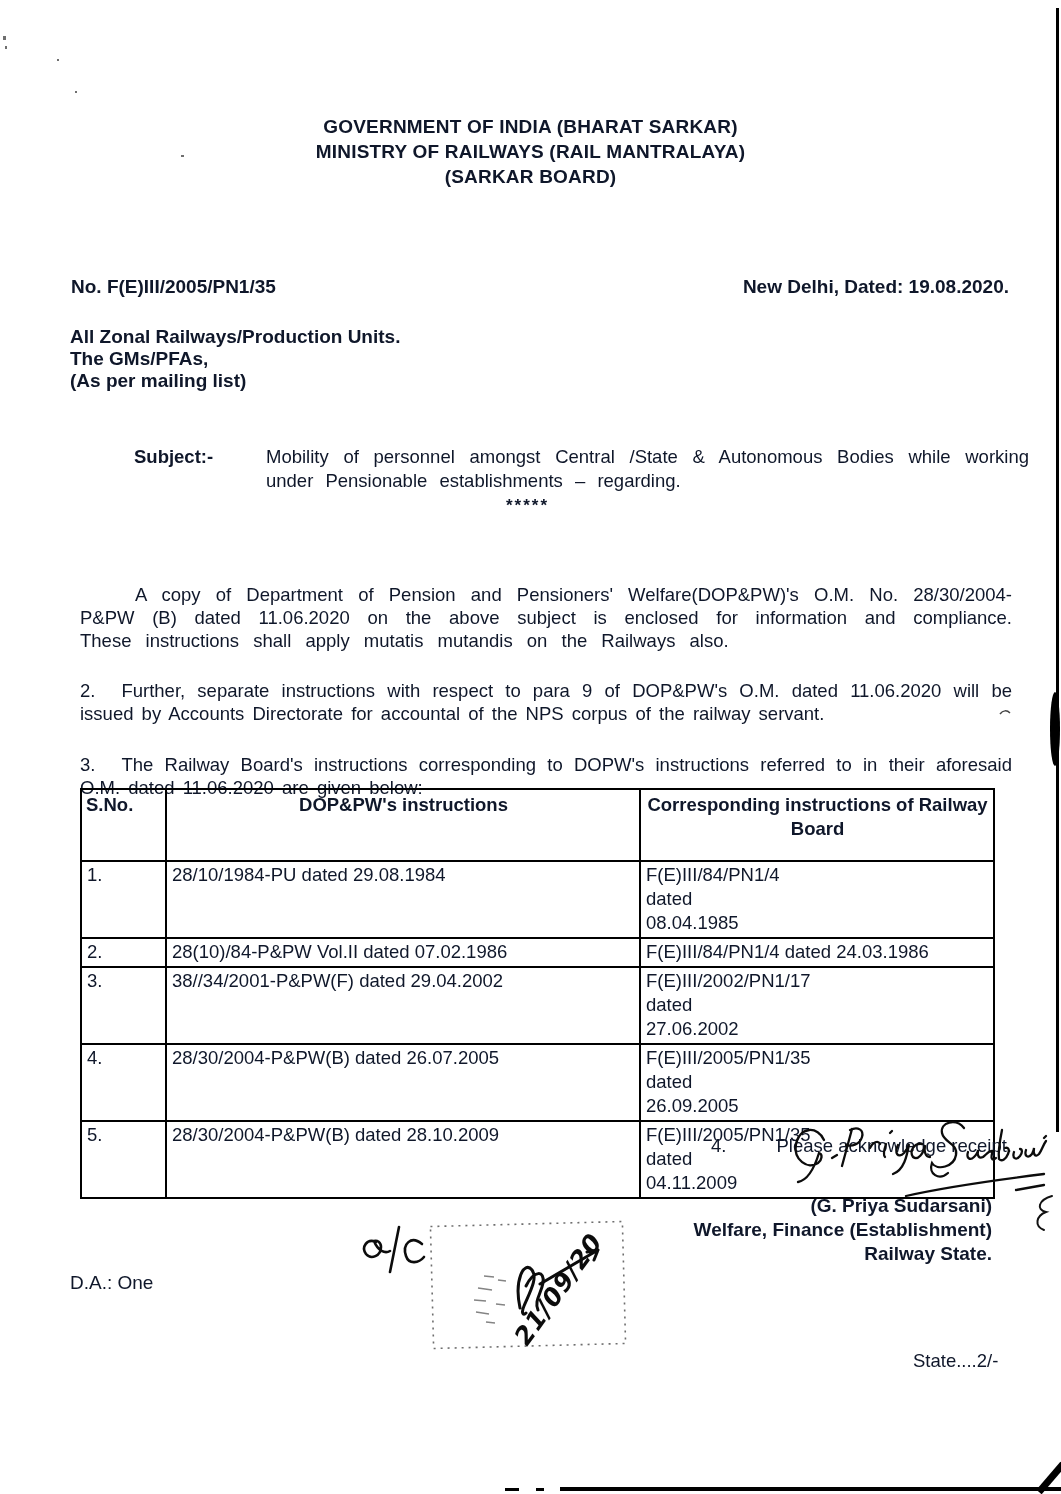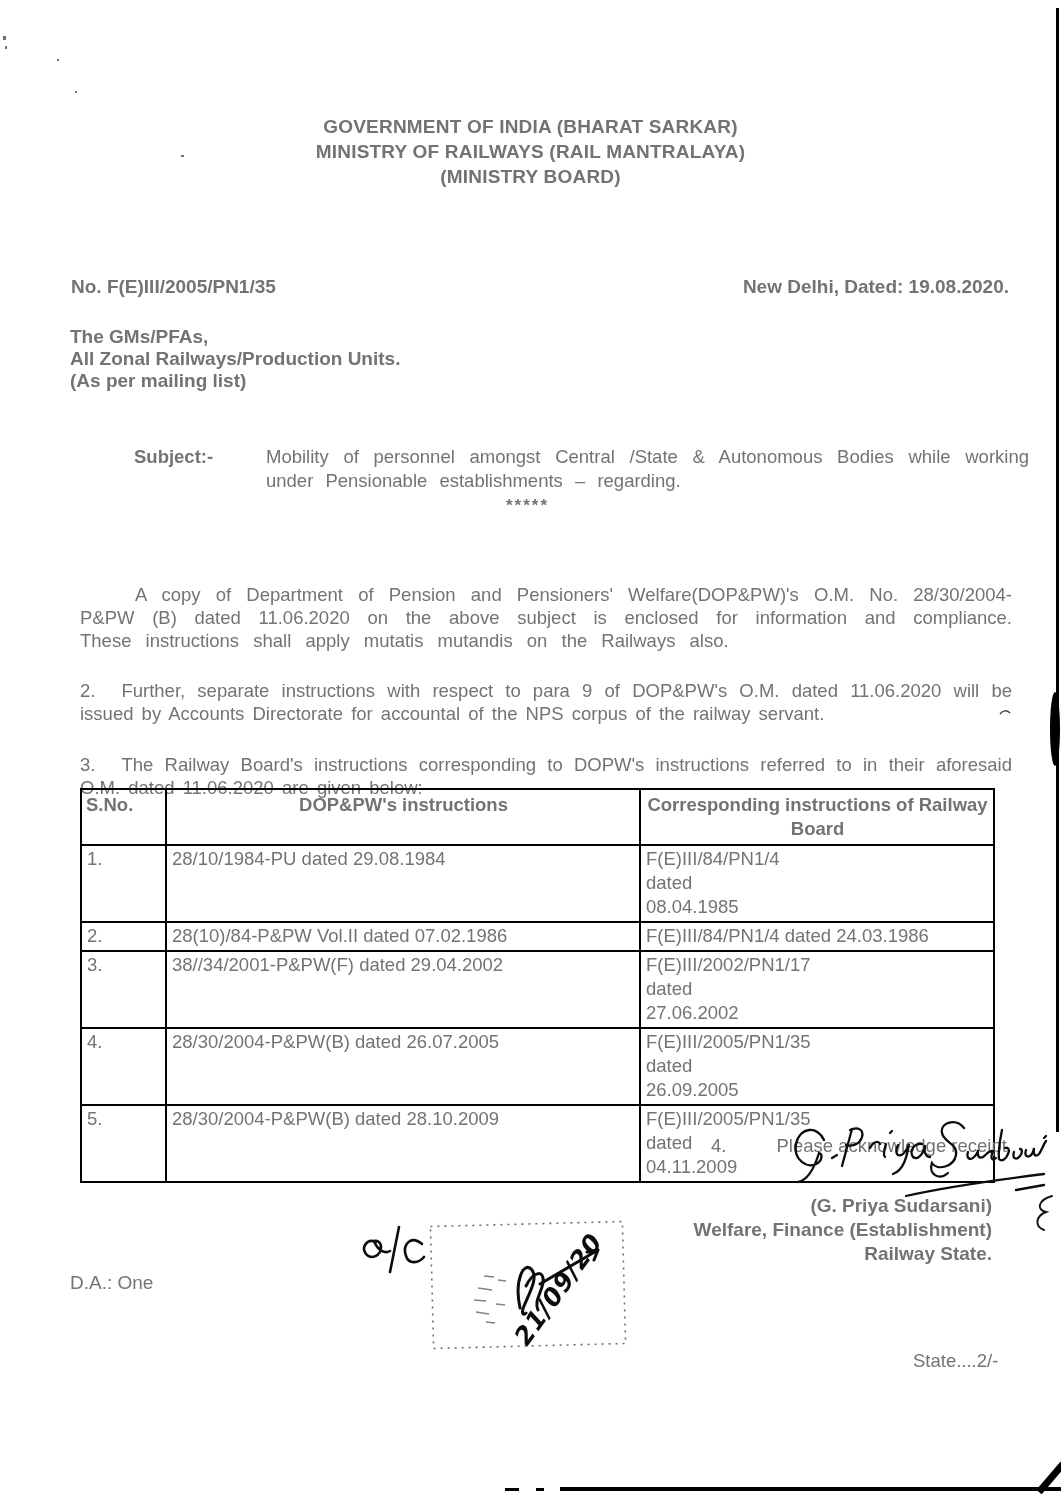--- a/index.html
+++ b/index.html
@@ -1,18 +1,18 @@
 <!DOCTYPE html>
 <html><head>
 <meta charset="utf-8">
 <style>
   html,body{margin:0;padding:0;background:#e8e8e8;}
   .page{
     position:relative; width:1061px; height:1494px; background:#ffffff;
-    font-family:"Liberation Sans", sans-serif; color:#737373; overflow:hidden;
+    font-family:"Liberation Sans", sans-serif; color:#0f172a; overflow:hidden;
     margin:0 auto;
   }
 
   
   .letter-head{position:absolute; top:114px; left:0; width:100%; text-align:center;
     font-weight:700; font-size:19px; line-height:25px; letter-spacing:.2px;}
 
   
   .ref-row{position:absolute; top:246px; left:71px; width:938px;
     display:flex; justify-content:space-between; font-weight:700; font-size:19px;margin-top:30px;}
@@ -37,21 +37,21 @@
   .gap1{display:inline-block; width:26px;}
   .gap2{display:inline-block; width:50px;}
 
   
   table.instr{position:absolute; top:788px; left:80px; width:913px;
     border-collapse:collapse; font-size:18.5px; line-height:24px; table-layout:fixed;}
   table.instr th, table.instr td{border:2.5px solid #000; vertical-align:top;
     padding:1px 4px 2px 5px; box-sizing:border-box; overflow:hidden;}
   table.instr th{font-weight:700; text-align:center; padding-top:3px;}
   table.instr th.sno{text-align:left; padding-left:4px;}
-  tr.hrow{height:56px;} tr.r1{height:53px;} tr.r2{height:28px;}
+  tr.hrow{height:72px;} tr.r1{height:53px;} tr.r2{height:28px;}
   tr.r3{height:52px;} tr.r4{height:51px;} tr.r5{height:53px;}
   .c3line1{display:flex; justify-content:space-between;flex-direction:column;}
   .c3line1.mid{padding-right:56px;}
 
   
   .sig-script{position:absolute; left:786px; top:1116px;}
   .signer{position:absolute; right:69px; top:1194px; text-align:right;
     font-weight:700; font-size:19px; line-height:24px;}
 
   
@@ -73,31 +73,31 @@
   .spk{position:absolute; background:#222; opacity:.65;}
 </style>
 </head>
 <body>
 
 <div class="page">
 
   <div class="letter-head">
     <div>GOVERNMENT OF INDIA (BHARAT SARKAR)</div>
     <div>MINISTRY OF RAILWAYS (RAIL MANTRALAYA)</div>
-    <div>(MINISTRY BOARD)</div>
+    <div>(SARKAR BOARD)</div>
   </div>
 
   <div class="ref-row">
     <span>No. F(E)III/2005/PN1/35</span>
     <span>New Delhi, Dated: 19.08.2020.</span>
   </div>
 
   <div class="addressee">
+    <div>All Zonal Railways/Production Units.</div>
     <div>The GMs/PFAs,</div>
-    <div>All Zonal Railways/Production Units.</div>
     <div>(As per mailing list)</div>
   </div>
 
   <div class="subject">
     <span class="label">Subject:-</span>
     <div class="text">Mobility of personnel amongst Central /State &amp; Autonomous Bodies while working under Pensionable establishments – regarding.</div>
     <div class="stars">*****</div>
   </div>
 
   <div class="para p1">A copy of Department of Pension and Pensioners' Welfare(DOP&amp;PW)'s O.M. No. 28/30/2004-P&amp;PW (B) dated 11.06.2020 on the above subject is enclosed for information and compliance. These instructions shall apply mutatis mutandis on the Railways also.</div>

